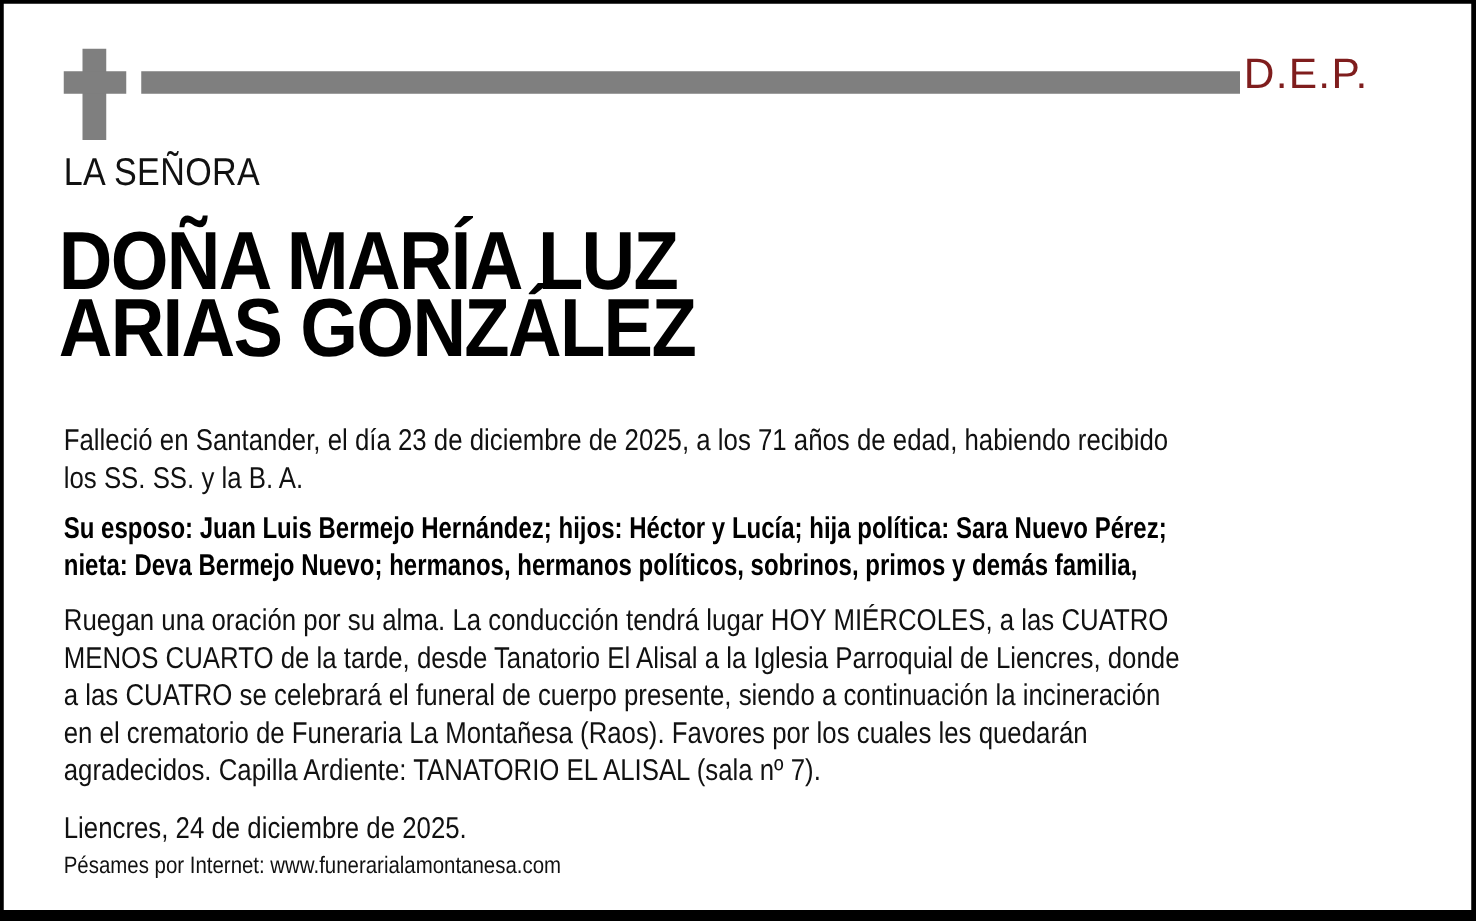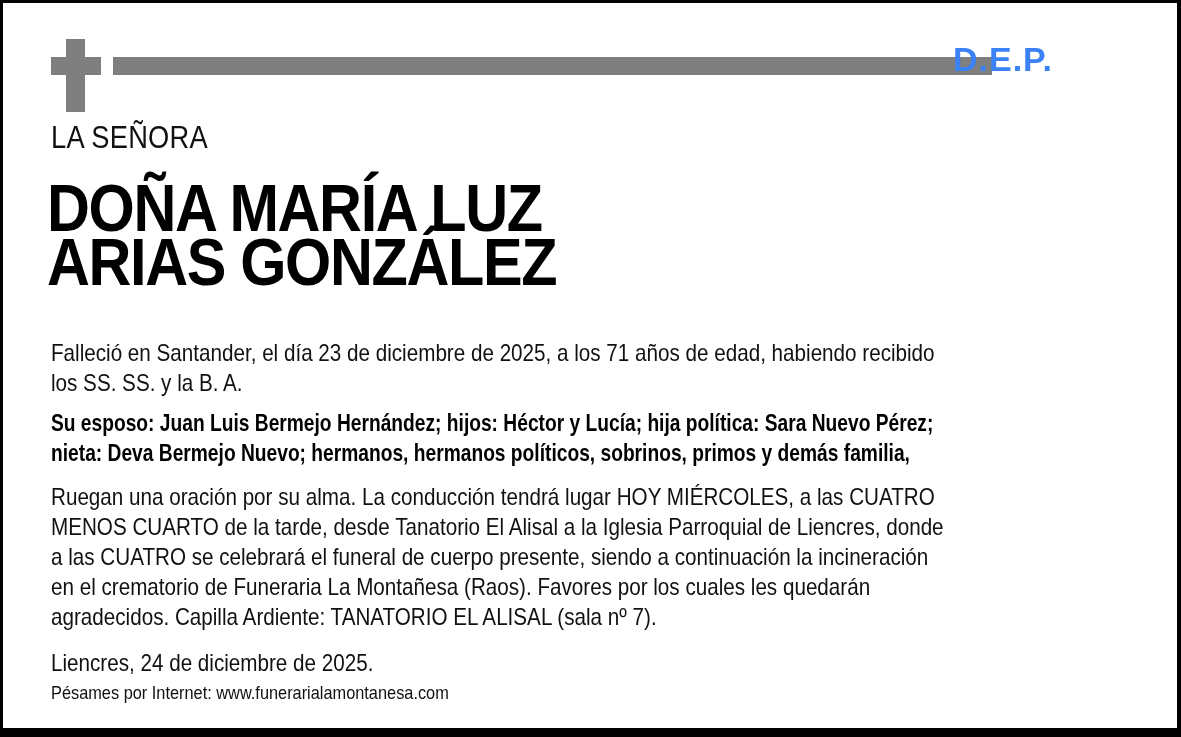--- a/index.html
+++ b/index.html
@@ -7,21 +7,21 @@
   .frame {
     position: absolute; left: 0; top: 0; width: 1181px; height: 737px;
     box-sizing: border-box;
     border-top: 3px solid #000; border-left: 3px solid #000;
     border-right: 4px solid #000; border-bottom: 9px solid #000;
     background: #fff;
   }
   .cross-v { position: absolute; left: 63px; top: 36px; width: 19px; height: 73px; background: #7f7f7f; }
   .cross-h { position: absolute; left: 48px; top: 54px; width: 50px; height: 18px; background: #7f7f7f; }
   .rule { position: absolute; left: 110px; top: 54px; width: 879px; height: 18px; background: #7f7f7f; }
-  .dep { position: absolute; left: 950px; top: 36px; font-size: 34px; font-weight: bold; color: #3b82f6; letter-spacing: 1px; line-height: 40px; }
+  .dep { position: absolute; left: 992px; top: 36px; font-size: 34px; font-weight: normal; color: #7f1d1d; letter-spacing: 1px; line-height: 40px; }
   .honorific { position: absolute; left: 48px; top: 116px; font-size: 31px; line-height: 38px; color: #111; letter-spacing: 0.3px; transform: scaleX(0.88); transform-origin: left; }
   .name { position: absolute; left: 44px; font-size: 66px; font-weight: bold; line-height: 70px; color: #000; letter-spacing: -1.5px; transform: scaleX(0.9); transform-origin: left; }
   .name1 { top: 170px; }
   .name2 { top: 224px; }
   .para { position: absolute; left: 48px; width: 1150px; font-size: 24px; line-height: 30px; color: #111; transform: scaleX(0.86); transform-origin: left; white-space: nowrap; }
   .bold { font-weight: bold; color: #000; transform: scaleX(0.80); }
   .small { font-size: 19px; line-height: 24px; transform: scaleX(0.86); }
 </style>
 </head>
 <body>

